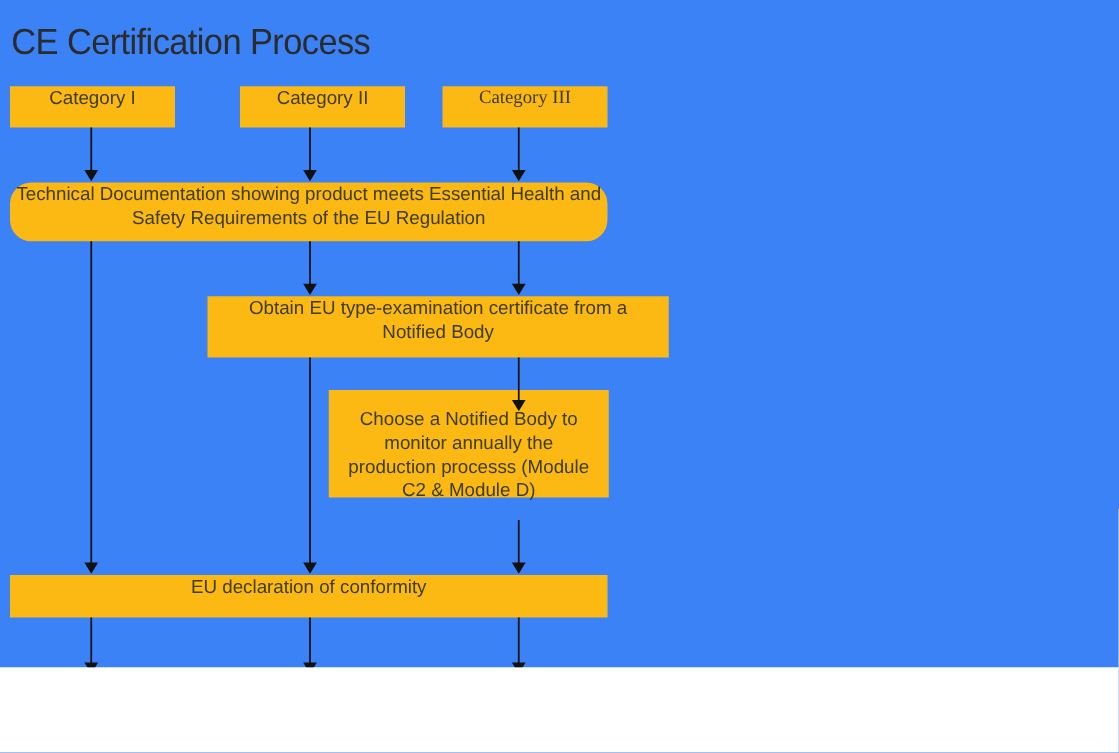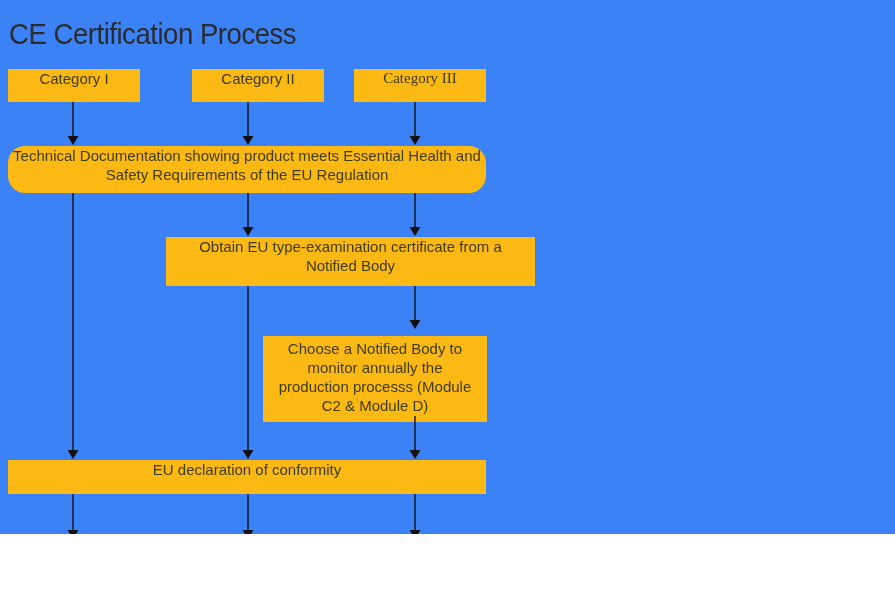--- a/index.html
+++ b/index.html
@@ -33,21 +33,21 @@
     display:flex;align-items:flex-start;justify-content:center;
     text-align:center;
     font-size:15px;line-height:19px;
   }
   .fbox .txt{display:block;width:100%;}
   .box-cat1{left:8px;top:69px;width:132px;height:33px;}
   .box-cat2{left:182px;top:69px;width:132px;height:33px;margin-left:10px;}
   .box-cat3{left:354px;top:69px;width:132px;height:33px;font-family:Liberation Serif, serif;}
   .box-tech{left:8px;top:146px;width:478px;height:47px;padding:0 5px;border-radius:17px;}
   .box-obtain{left:118px;top:237px;width:369px;height:49px;padding:0 10px;margin-left:48px;}
-  .box-choose{left:263px;top:336px;width:224px;height:86px;padding:3px 10px;}
+  .box-choose{left:263px;top:312px;width:224px;height:86px;padding:14px 10px;}
   .box-decl{left:8px;top:460px;width:478px;height:34px;}
   .arrow-layer{
     position:absolute;left:0;top:0;width:895px;height:602px;
     pointer-events:none;
   }
   .arrow-layer line{stroke:var(--arrow);stroke-width:1.4;}
   .arrow-layer polygon{fill:var(--arrow);}
   .ce-mark{
     position:absolute;top:551px;
     display:flex;align-items:flex-end;justify-content:flex-end;

